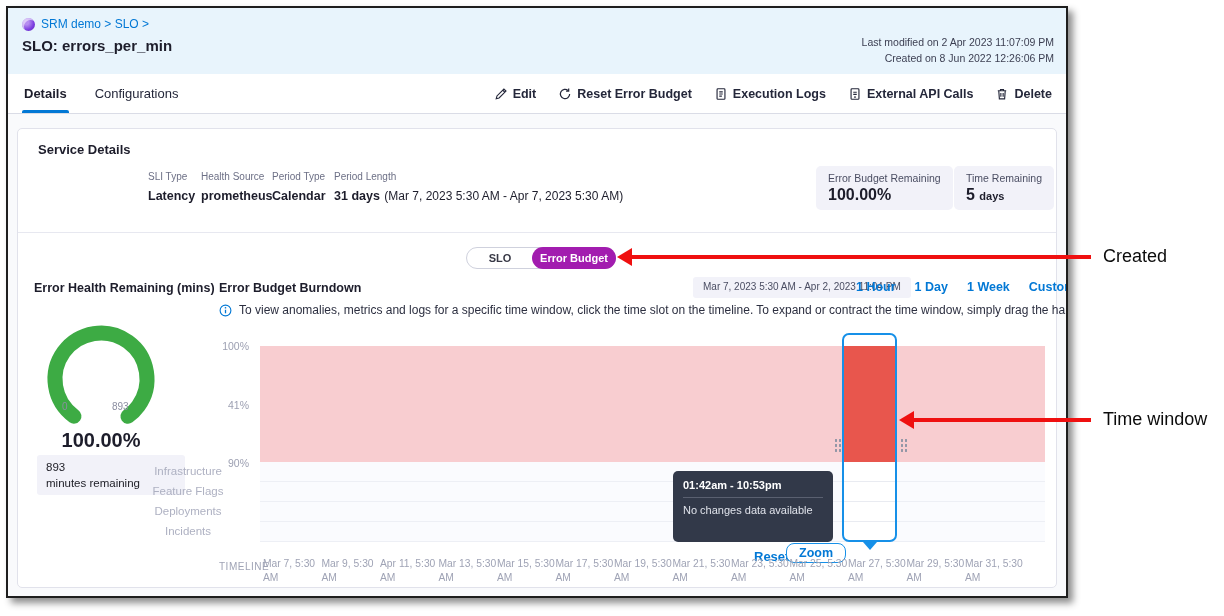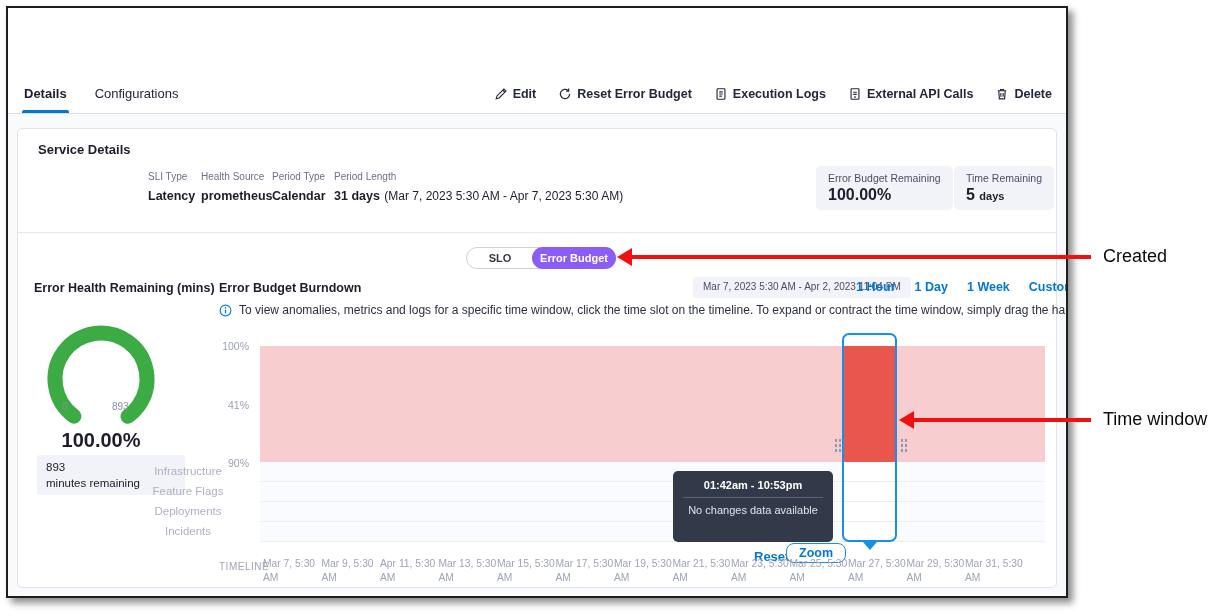--- a/index.html
+++ b/index.html
@@ -52,21 +52,21 @@
               padding:6px 12px; white-space:nowrap; }
   .stat-label { font-size:10.5px; color:#4b4e63; display:block; margin-bottom:2px; }
   .stat-value { font-size:16px; font-weight:bold; color:#1d1d2b; }
   .stat-unit  { font-size:11px; font-weight:600; color:#1d1d2b; }
 
   
   .view-toggle { position:absolute; left:448px; top:118px; width:150px; height:22px;
                  border:1px solid #cfd1dd; border-radius:11px; background:#fff; display:flex; }
   .vt-left { flex:1; display:flex; align-items:center; justify-content:center;
              font-size:11px; font-weight:bold; color:#383946; cursor:pointer; }
-  .vt-right { width:84px; margin:-1px; height:22px; background:#8b5cf6; border-radius:11px;
+  .vt-right { width:84px; margin:-1px; height:22px; background:#a21caf; border-radius:11px;
               display:flex; align-items:center; justify-content:center;
               font-size:11px; font-weight:bold; color:#fff; cursor:pointer;text-align:right; }
 
   
   .gauge-title { position:absolute; left:16px; top:152px; font-size:12.5px; font-weight:bold; color:#1d1d2b; }
   .gauge-svg { position:absolute; left:19px; top:193px; }
   .gauge-min { position:absolute; left:44px; top:272px; font-size:10px; color:#8a8da0; }
   .gauge-max { position:absolute; left:94px; top:272px; font-size:10px; color:#8a8da0; }
   .gauge-pct { position:absolute; left:8px; top:300px; width:150px; text-align:center;
                font-size:20px; font-weight:bold; color:#1d1d2b; }
@@ -100,21 +100,21 @@
                  border-left:7px solid transparent; border-right:7px solid transparent;
                  border-top:8px solid #1690e8; }
   .grip { position:absolute; top:309px; width:8px; height:16px; cursor:ew-resize;
           background-image:radial-gradient(circle, #9296a6 1.1px, transparent 1.4px);
           background-size:4px 5px; }
   .grip.left { left:816px; }
   .grip.right { left:882px; }
 
   
   .tooltip { position:absolute; left:655px; top:342px; width:160px; height:71px; background:#323949;
-             border-radius:5px; padding:8px 10px; z-index:8;text-align:center; }
+             border-radius:5px; padding:8px 10px; z-index:8; }
   .tt-title { font-size:11px; font-weight:600; color:#fff; }
   .tt-div { border-top:1px solid #5a6070; margin:6px 0; }
   .tt-msg { font-size:11px; color:#dfe2ea; }
 
   
   .reset-link { position:absolute; left:736px; top:420px; font-size:13px; font-weight:bold;
                 color:#0278d5; cursor:pointer; }
   .zoom-btn { position:absolute; left:768px; top:414px; padding:2px 12px; background:#fff;
               border:1.5px solid #1690e8; border-radius:8px; font-size:12.5px; font-weight:bold;
               color:#0278d5; cursor:pointer; }
@@ -127,20 +127,31 @@
   .arrow-line { position:absolute; height:4px; background:#ef1010; z-index:60; }
   .arrow-head { position:absolute; width:0; height:0; border-top:9px solid transparent;
                 border-bottom:9px solid transparent; border-right:15px solid #ef1010; z-index:60; }
   .annot { position:absolute; font-size:18px; color:#0b0b0b; z-index:60; white-space:nowrap; }
 </style>
 </head>
 <body>
 
 <div class="frame">
 
+  <div class="app-header">
+    <div class="breadcrumb">
+      <span class="logo-dot"></span>
+      <span class="nowrap">SRM demo &gt; SLO &gt;</span>
+    </div>
+    <div class="page-title">SLO: errors_per_min</div>
+    <div class="timestamps">
+      <div>Last modified on 2 Apr 2023 11:07:09 PM</div>
+      <div>Created on 8 Jun 2022 12:26:06 PM</div>
+    </div>
+  </div>
 
   <div class="tabbar">
     <div class="tabs">
       <div class="tab active">
         <span>Details</span>
           <span class="underline"></span>
       </div>
       <div class="tab">Configurations</div>
     </div>
     <div class="actions">

